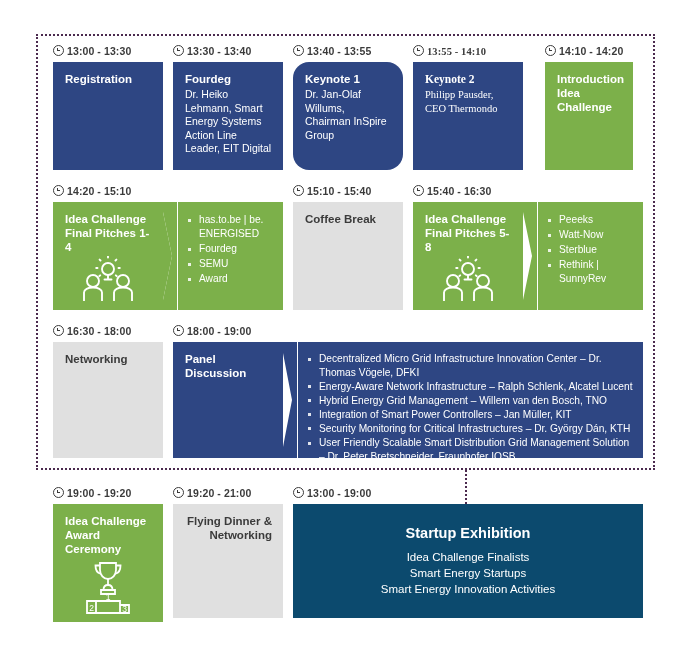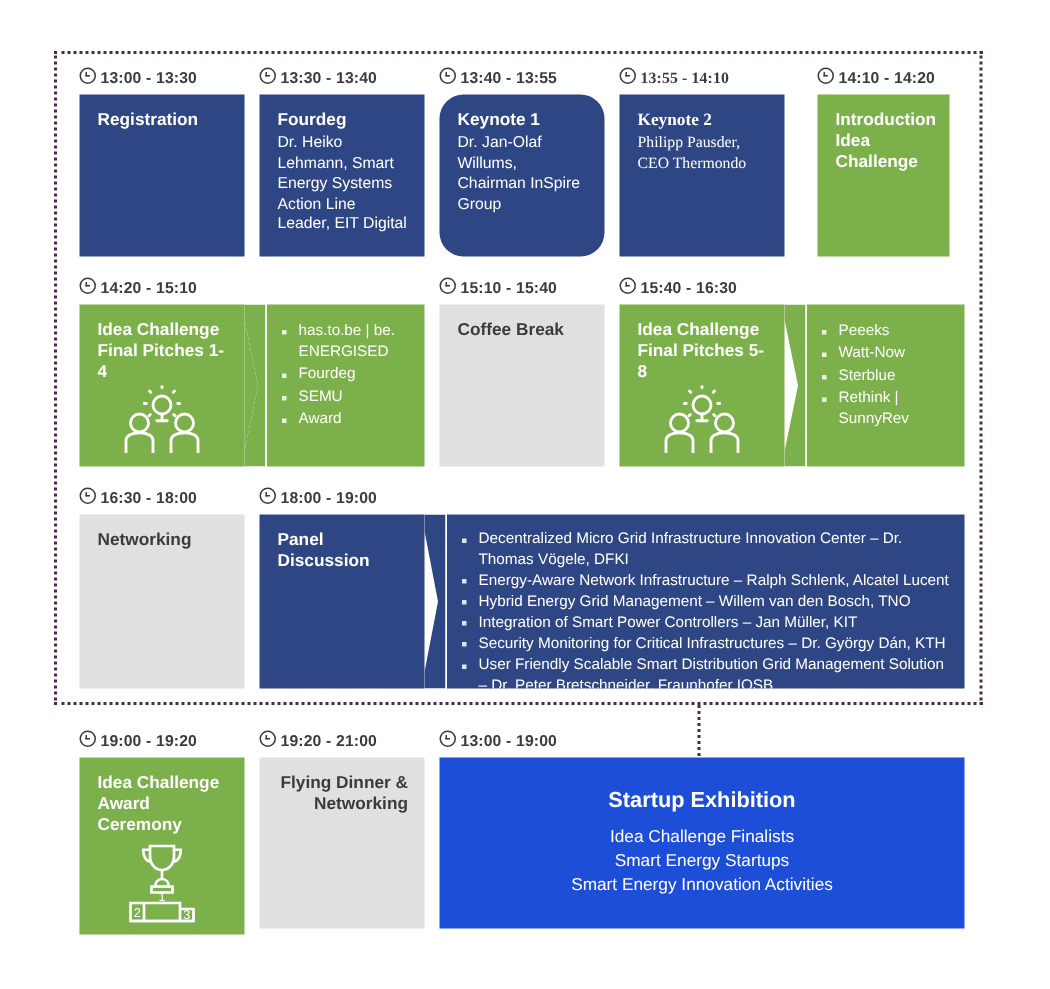--- a/index.html
+++ b/index.html
@@ -47,21 +47,21 @@
   }
 
   .card{
     position:relative;box-sizing:border-box;
     padding:10px 11px 10px 12px;
     overflow:hidden;
   }
   .card.blue{background:#2e4683;color:#ffffff;}
   .card.green{background:#7cb04a;color:#ffffff;}
   .card.grey{background:#e0e0e0;color:#3b3b3b;}
-  .card.purple{background:#1d4ed8;color:#ffffff;}
+  .card.purple{background:#0c4a6e;color:#ffffff;}
 
   .card .title{
     font-size:11.5px;font-weight:bold;line-height:14px;
     margin:0 0 2px 0;
   }
   .card .sub{
     font-size:10.5px;font-weight:normal;line-height:13.5px;
     margin:0;
   }
 

